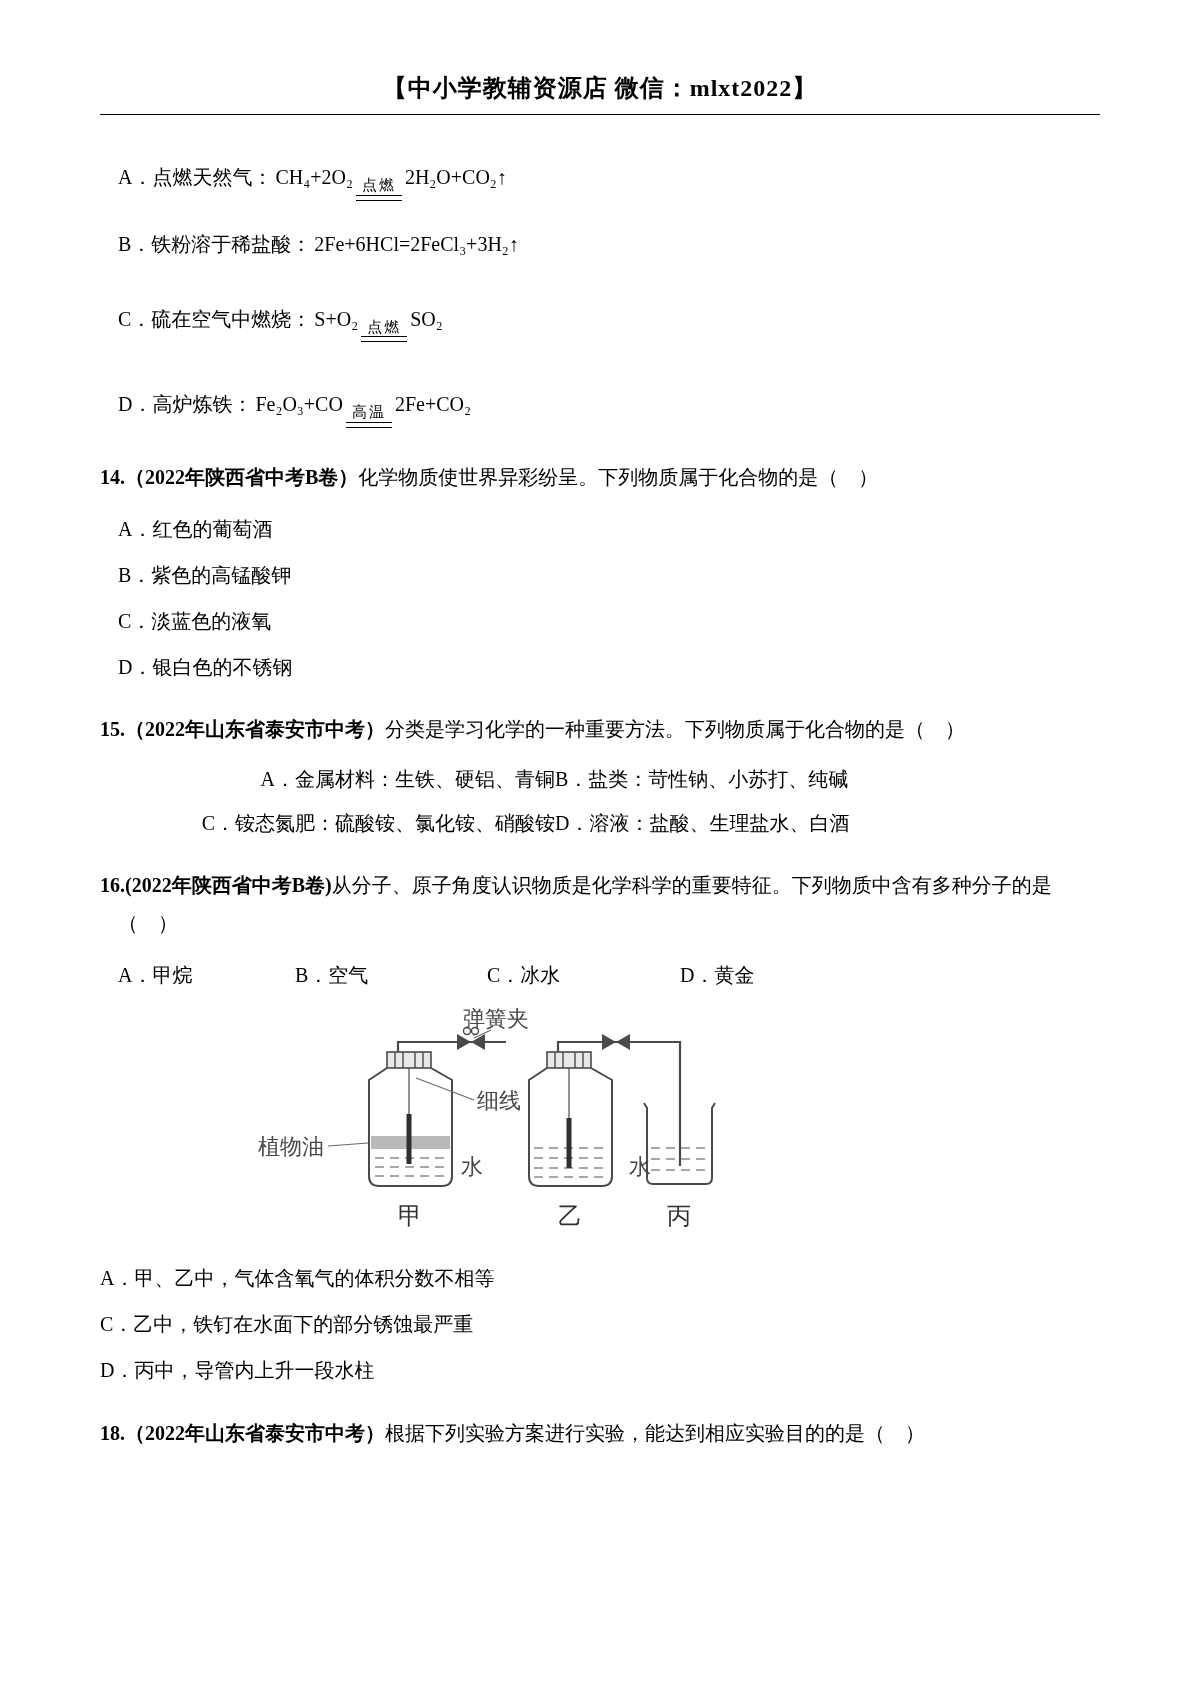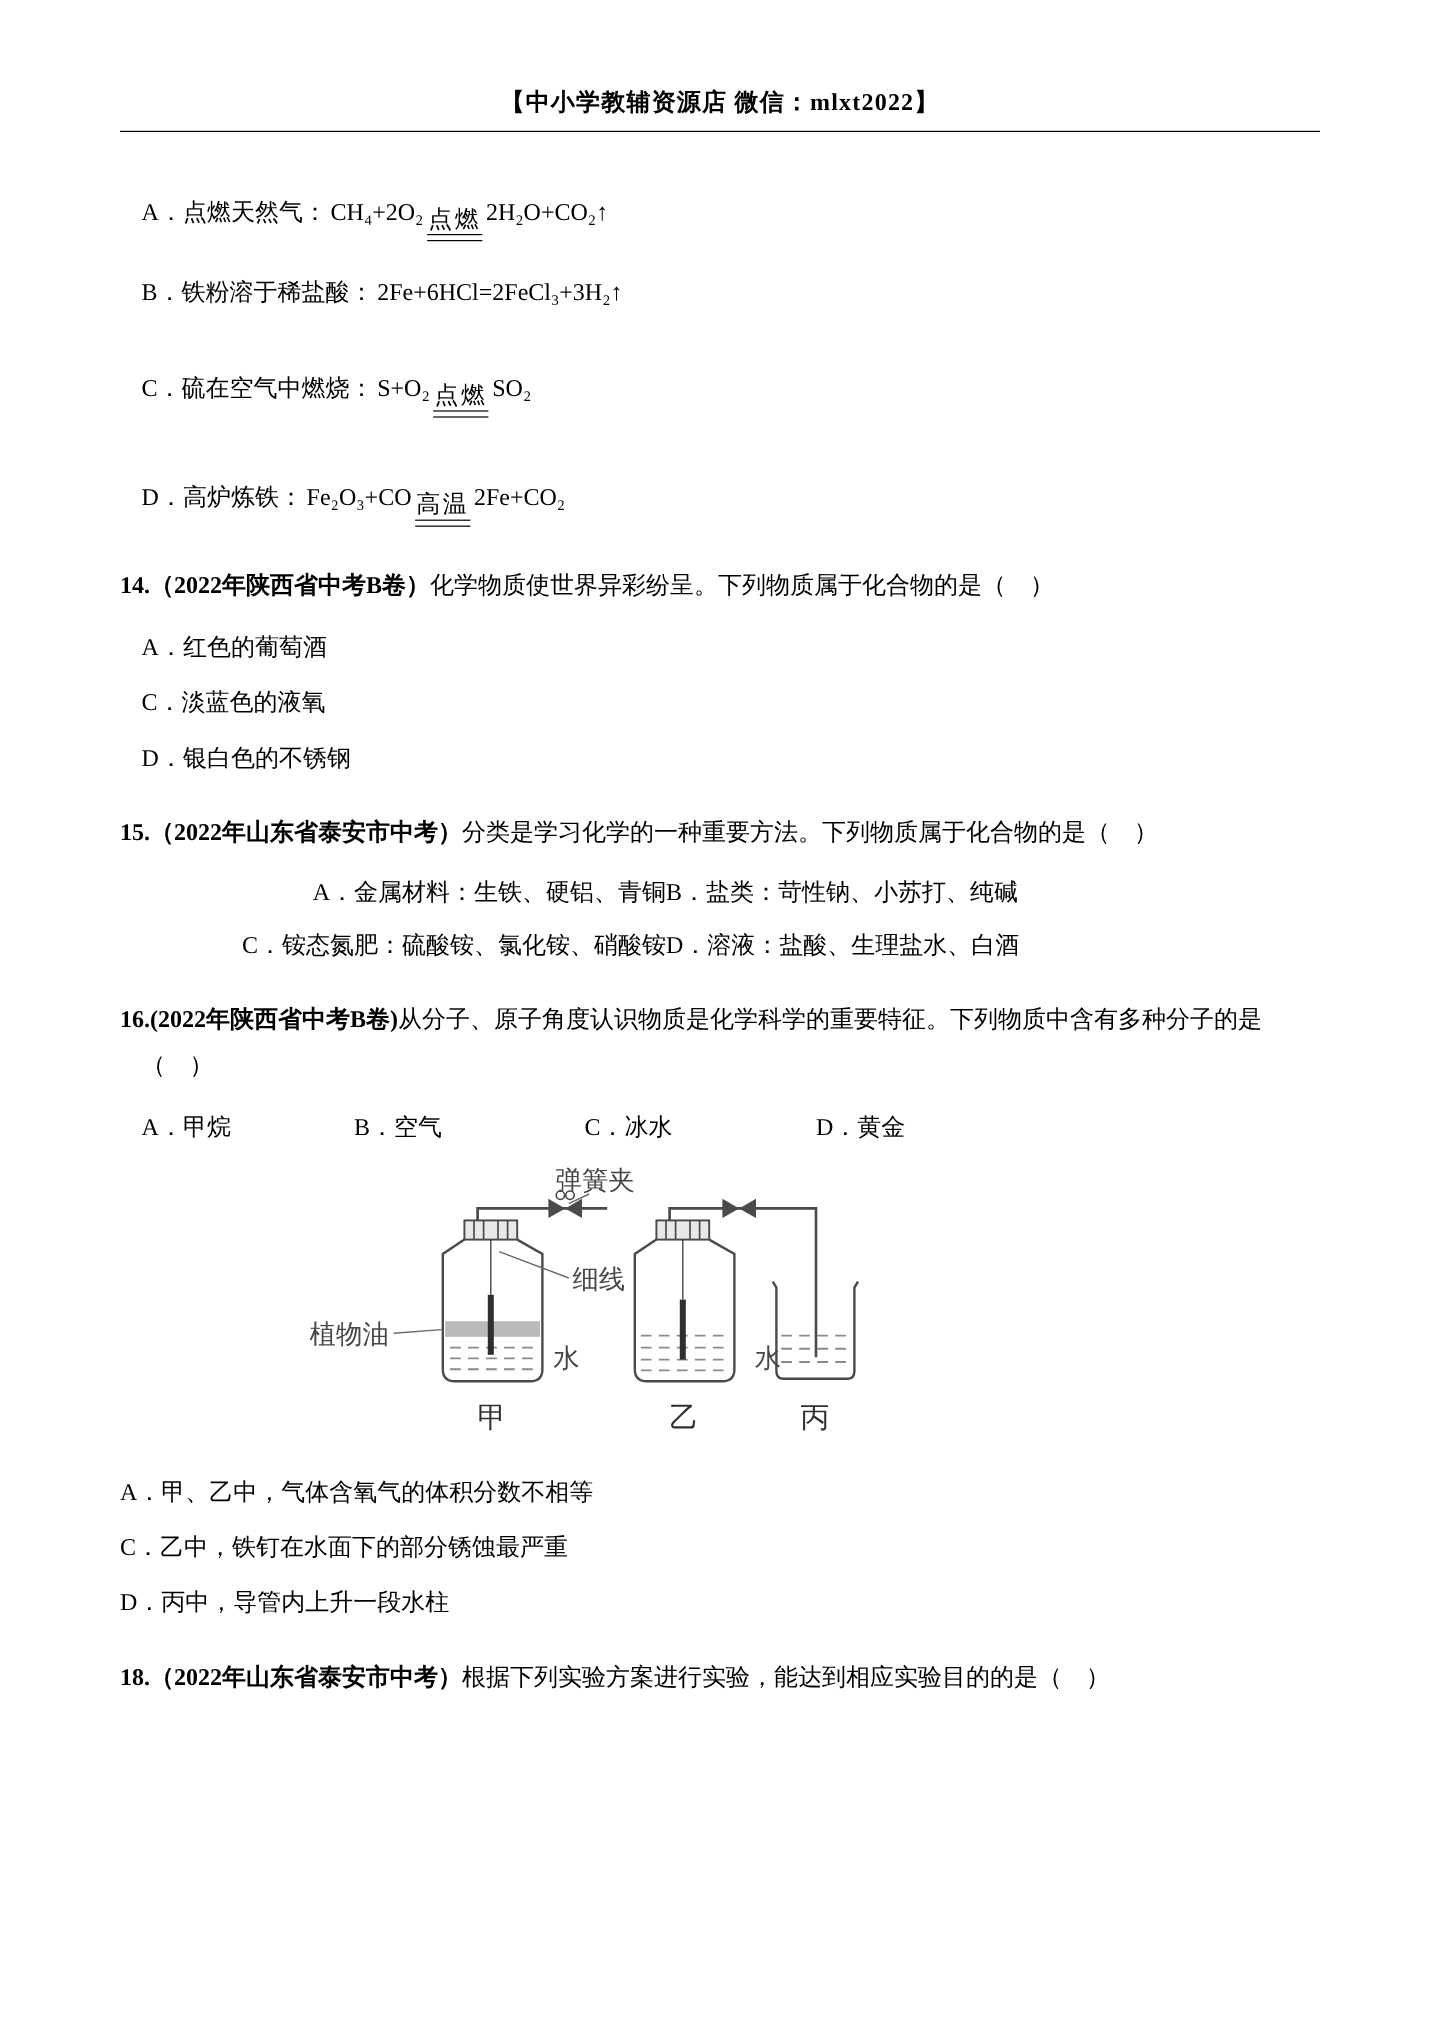--- a/index.html
+++ b/index.html
@@ -5,30 +5,30 @@
   * { box-sizing: border-box; }
   html, body { margin: 0; padding: 0; }
   body {
     width: 1200px; height: 1698px;
     background: #ffffff; color: #000;
     font-family: "Liberation Serif", "DejaVu Serif", serif;
     font-size: 20px; overflow: hidden;
   }
   .page { padding: 72px 100px 0 100px; }
   .doc-header {
-    text-align: center; font-weight: bold; font-size: 20px;
+    text-align: center; font-weight: bold; font-size: 24px;
     letter-spacing: 1px; padding-bottom: 10px;
     border-bottom: 1.5px solid #000;
   }
   .opt { padding-left: 18px; line-height: 1.3; }
   .eq-opt { margin: 30px 0; }
   .formula { font-family: "Liberation Serif", "DejaVu Sans", serif; margin-left: 3px; white-space: nowrap; }
   .cond-eq { display: inline-flex; flex-direction: column; align-items: center;
              vertical-align: -6px; margin: 0 3px; }
-  .cond { font-size: 20px; line-height: 1.1; letter-spacing: 2px; margin-top: 32px; }
+  .cond { font-size: 15px; line-height: 1.1; letter-spacing: 2px; margin-top: 32px; }
   .dbl { min-width: 46px; align-self: stretch; height: 6px;
          border-top: 1.5px solid #000; border-bottom: 1.5px solid #000; margin-top: 1px; }
   .qpara { margin: 30px 0 14px 0; padding-left: 18px; text-indent: -18px; line-height: 1.9; }
   .qpara b { font-weight: bold; }
   .simple-opt { margin: 20px 0; }
   .two-col { display: flex; margin: 18px 0; }
   .two-col .col-l { width: 437px; flex: none; text-align: right; }
   .q16-opts { display: flex; margin: 20px 0; align-items: flex-end; }
   .q16-opts .o1 { width: 177px; flex: none; }
   .q16-opts .o2 { width: 192px; flex: none; }
@@ -78,20 +78,21 @@
             <span class="dbl"></span>
           </span><span>2Fe+CO₂</span></span>
     </div>
   </div>
 
   <div class="qpara">
     <b>14.（2022年陕西省中考B卷）</b><span>化学物质使世界异彩纷呈。下列物质属于化合物的是（　）</span>
   </div>
   <div>
     <div class="opt simple-opt">A．红色的葡萄酒</div>
+    <div class="opt simple-opt">B．紫色的高锰酸钾</div>
     <div class="opt simple-opt">C．淡蓝色的液氧</div>
     <div class="opt simple-opt">D．银白色的不锈钢</div>
   </div>
 
   <div class="qpara">
     <b>15.（2022年山东省泰安市中考）</b><span>分类是学习化学的一种重要方法。下列物质属于化合物的是（　）</span>
   </div>
   <div>
     <div class="opt two-col">
       <span class="col-l">A．金属材料：生铁、硬铝、青铜</span>

